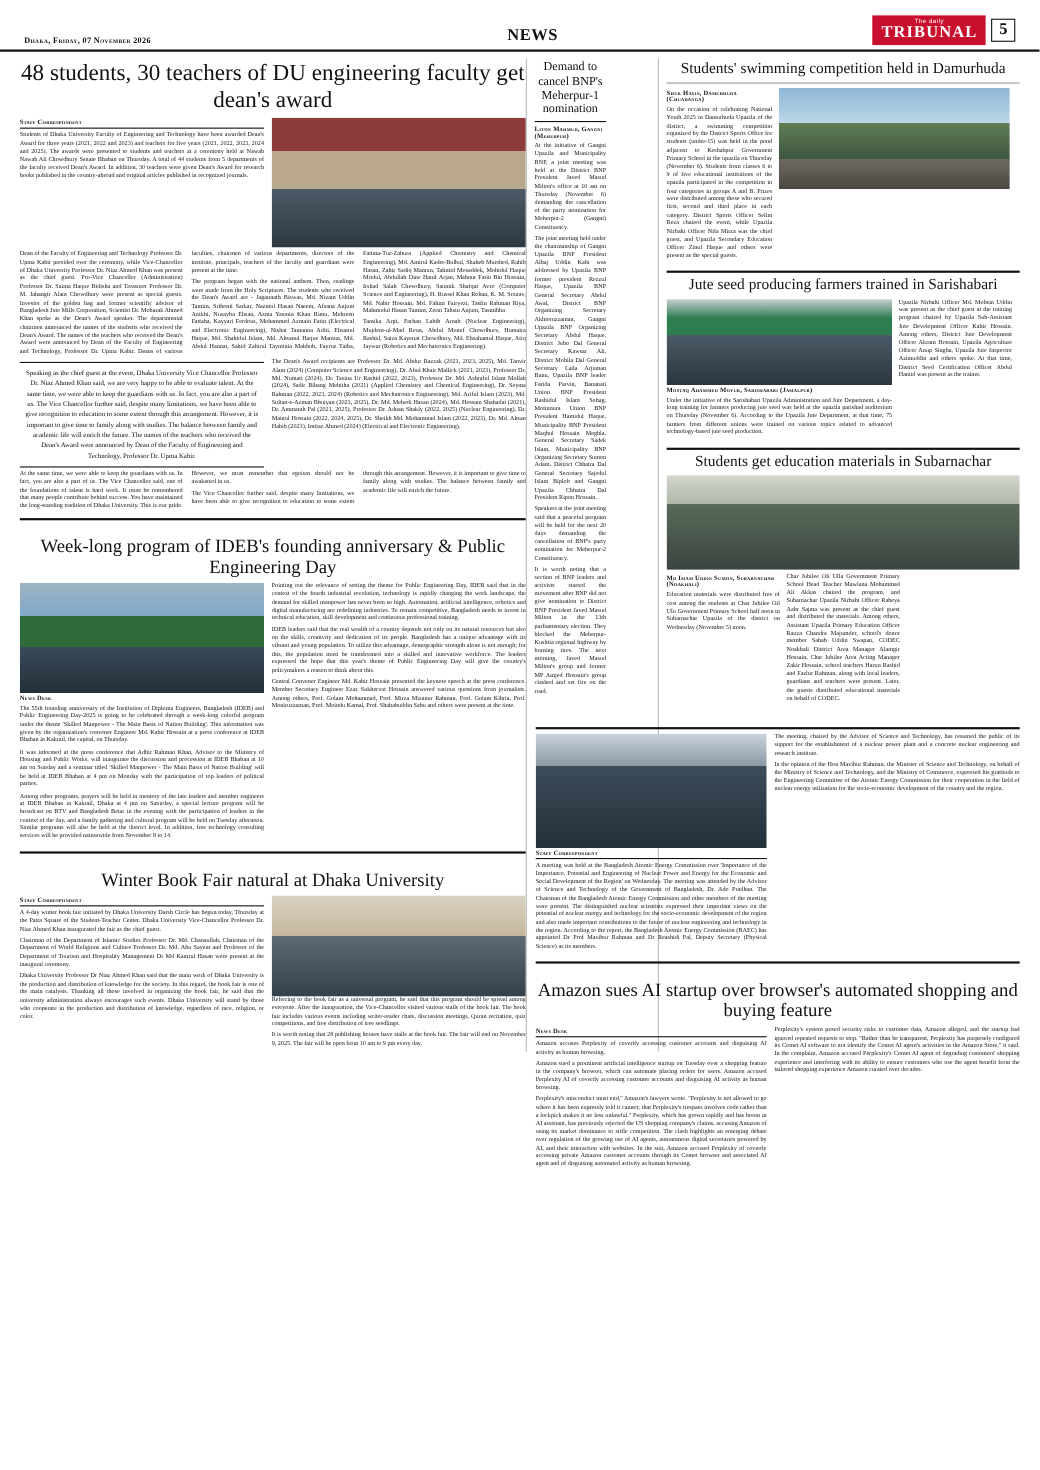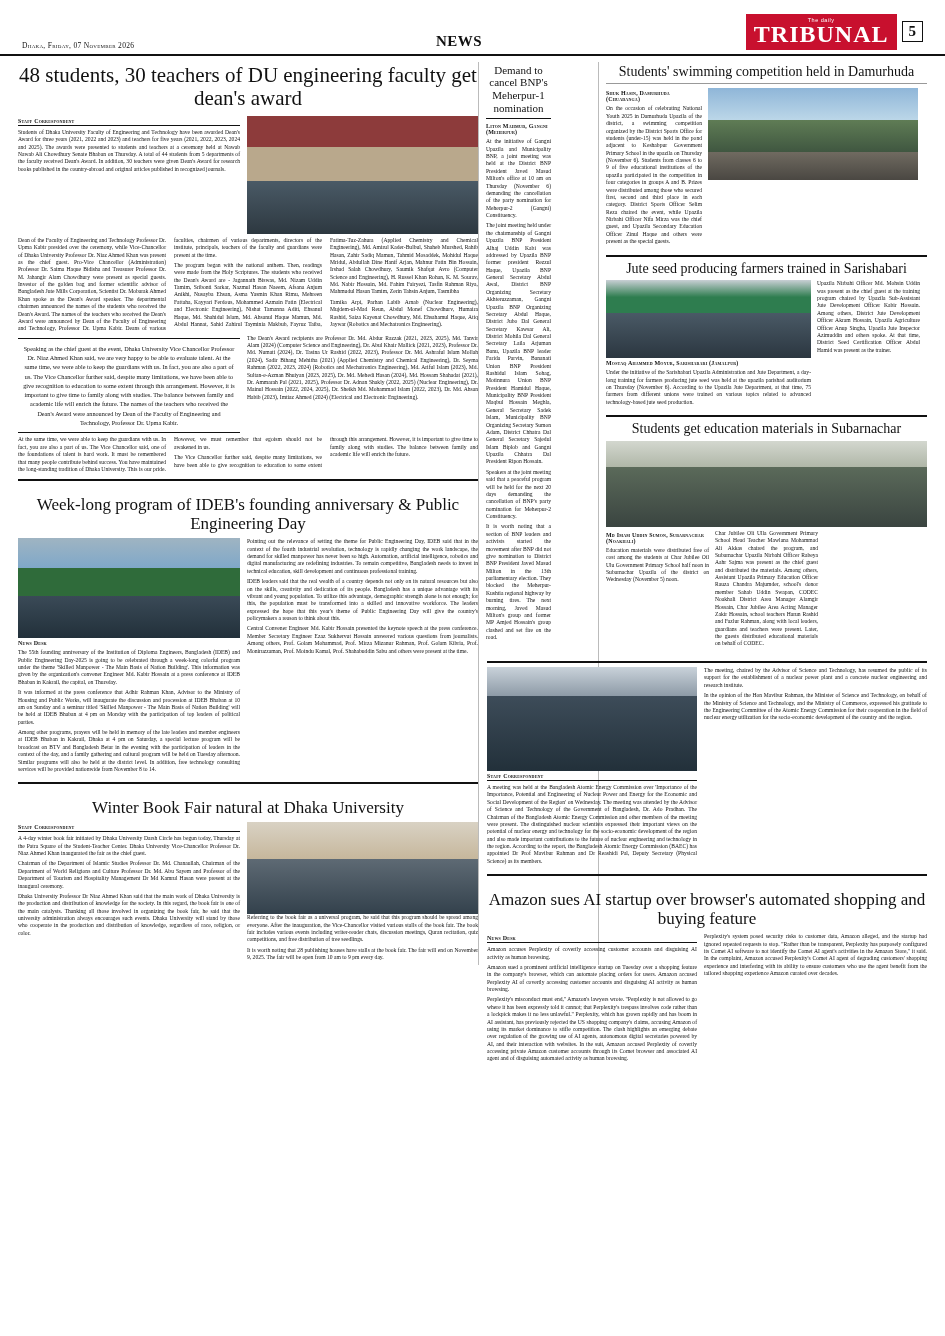--- a/index.html
+++ b/index.html
@@ -1,24 +1,24 @@
 <!DOCTYPE html>
 <html><head>
 <meta charset="utf-8">
 <style>
   html,body{margin:0;padding:0;background:#fff;}
   body{width:945px;height:1336px;font-family:"Liberation Serif",serif;color:#111;overflow:hidden;}
   .page{position:relative;width:945px;height:1336px;padding:0;box-sizing:border-box;}
   .masthead{display:flex;align-items:flex-end;justify-content:space-between;padding:14px 22px 4px 22px;border-bottom:2px solid #111;}
-  .mast-date{font-size:7.5px;font-variant:small-caps;letter-spacing:.3px;font-weight:normal;}
+  .mast-date{font-size:7.5px;font-variant:small-caps;letter-spacing:.3px;font-weight:bold;}
   .mast-news{font-size:15px;font-weight:bold;letter-spacing:.5px;margin-left:38px;}
   .logo-wrap{display:flex;align-items:center;}
   .logo{background:#c8102e;color:#fff;padding:3px 8px 4px 8px;display:flex;flex-direction:column;align-items:center;}
   .logo .dhaka{font-size:5.5px;letter-spacing:.5px;font-family:"Liberation Sans",sans-serif;}
-  .logo .trib{font-size:24px;font-weight:bold;letter-spacing:1px;font-family:"Liberation Serif",serif;line-height:.95;}
+  .logo .trib{font-size:15px;font-weight:bold;letter-spacing:1px;font-family:"Liberation Serif",serif;line-height:.95;}
   .pagenum{border:1px solid #111;font-size:15px;font-weight:bold;padding:1px 6px;margin-left:5px;}
 
   .grid{display:flex;padding:6px 18px 0 18px;box-sizing:border-box;}
   .colA{width:460px;}
   .colB{width:130px;padding:0 7px;border-left:1px solid #bbb;}
   .colC{width:325px;padding-left:7px;border-left:1px solid #bbb;margin-left:40px;}
 
   h1.head{font-size:21px;line-height:1.12;text-align:center;margin:2px 0 5px 0;font-weight:normal;}
   h2.head{font-size:17px;line-height:1.12;text-align:center;margin:14px 0 5px 0;font-weight:normal;}
   h3.head{font-size:14px;line-height:1.12;text-align:center;margin:2px 0 4px 0;font-weight:normal;}

